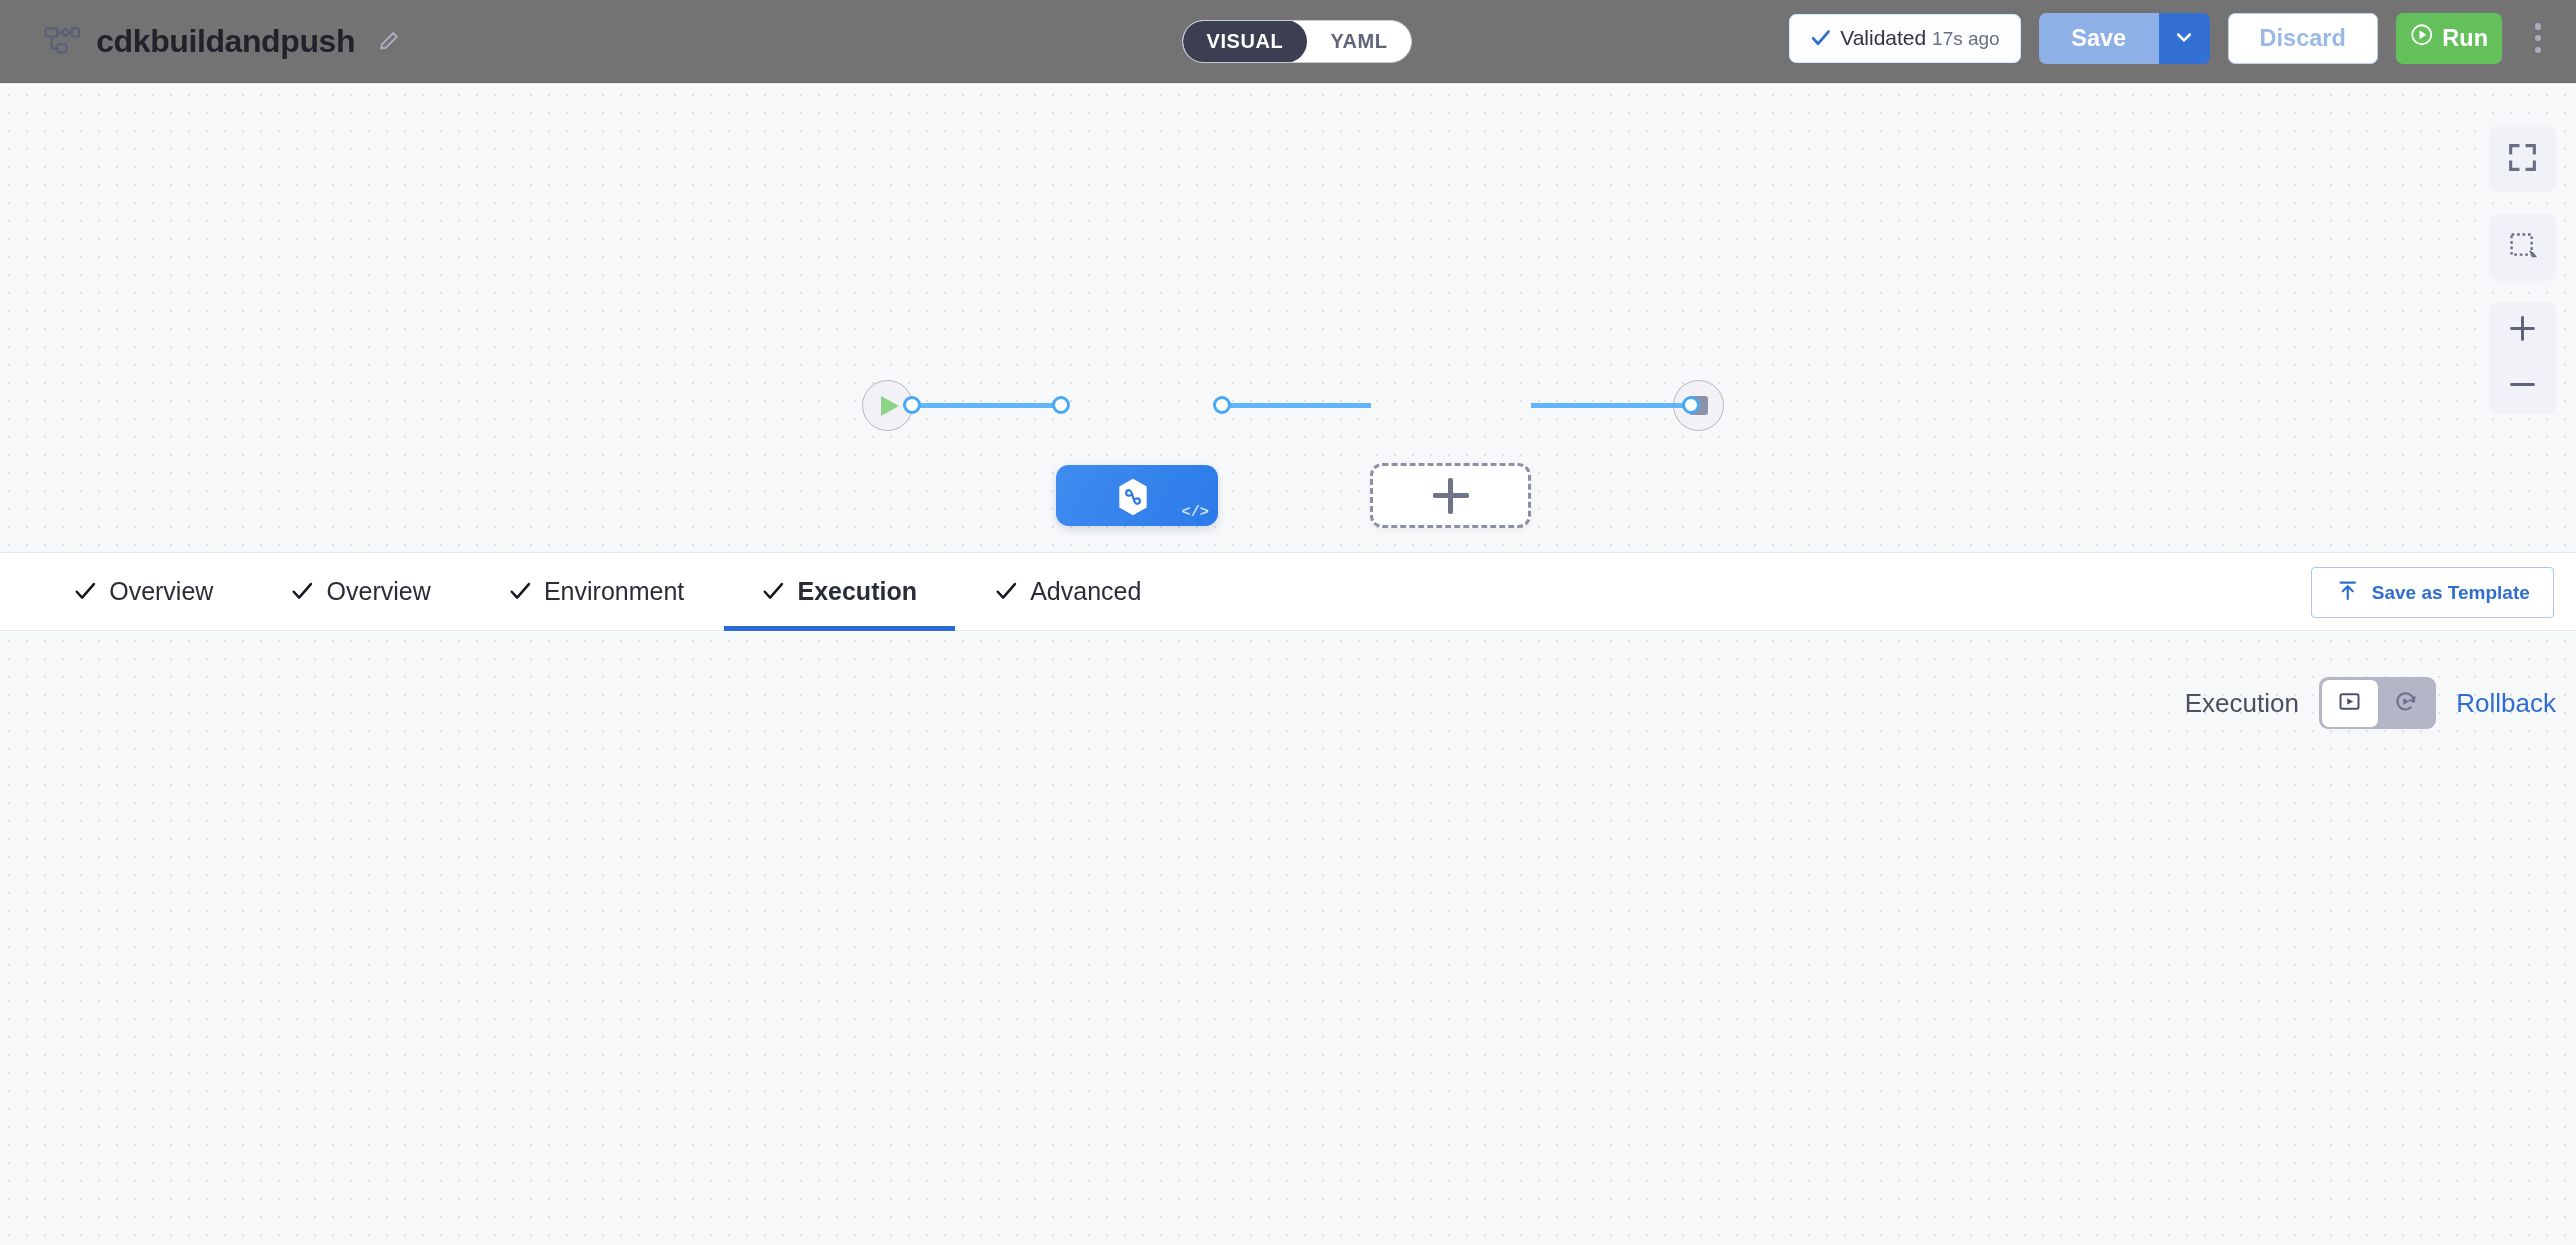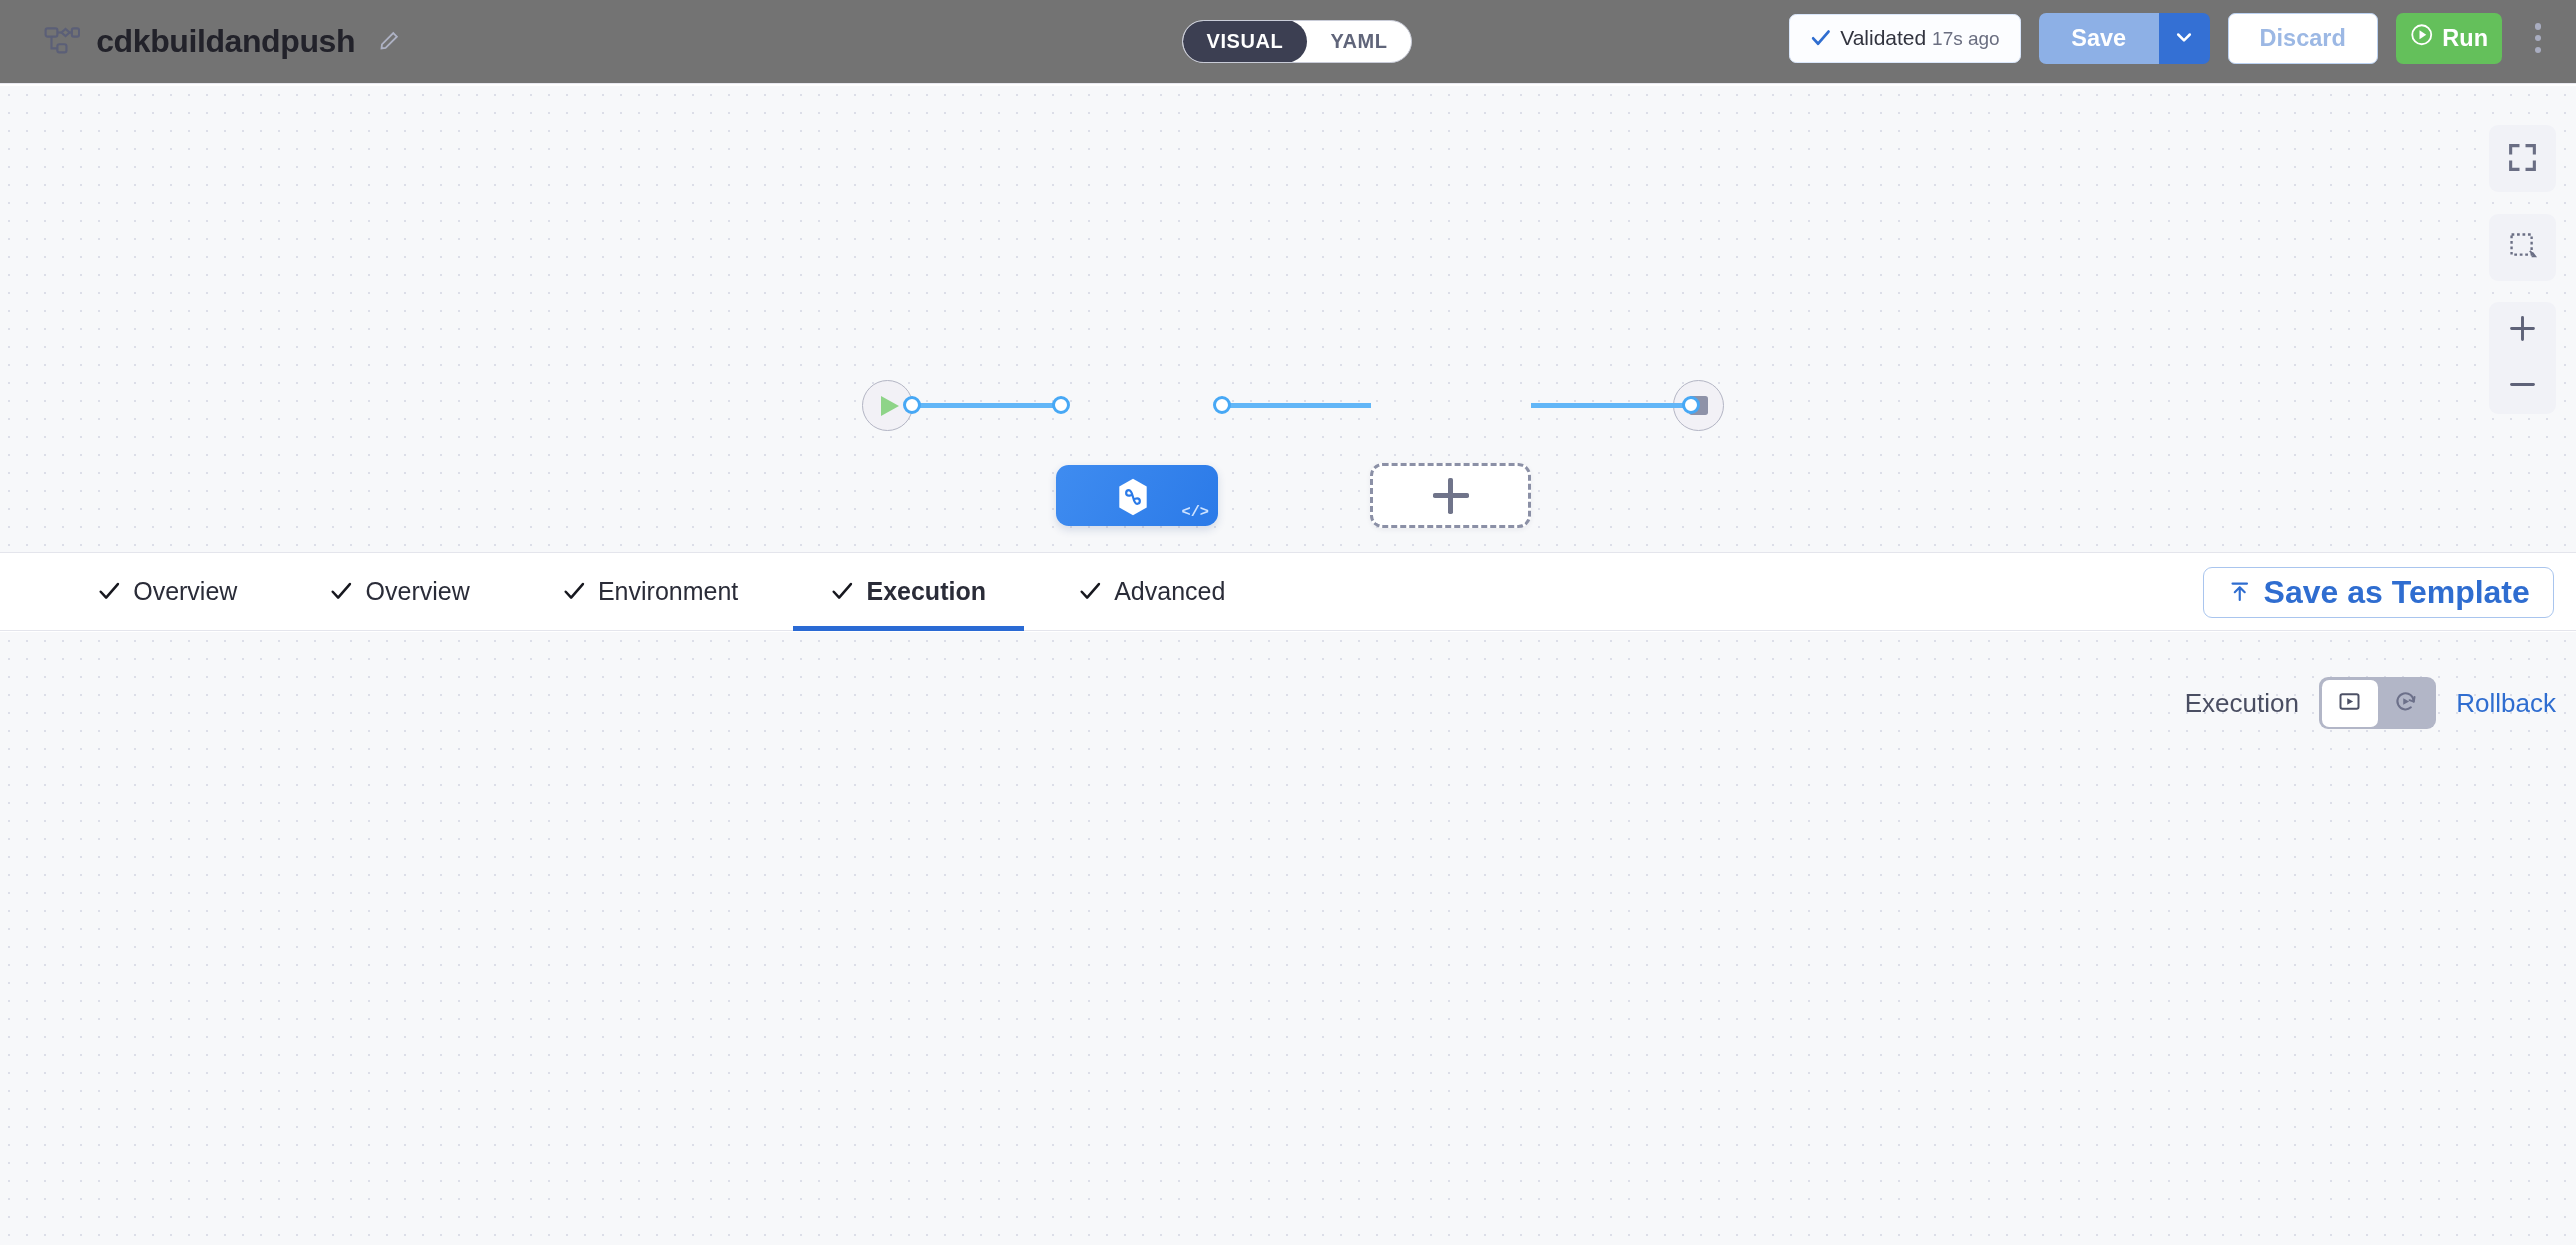--- a/index.html
+++ b/index.html
@@ -281,21 +281,21 @@
   .tabbar {
     position: absolute;
     top: 552px; left: 0;
     width: 2576px; height: 79px;
     background: #ffffff;
     border-top: 0.9px solid #e4e5ec;
     border-bottom: 0.9px solid #e4e5ec;
     display: flex; align-items: center;
     z-index: 25;
   }
-  .tabs { display: flex; align-items: center; padding-left: 60px; gap: 17px; }
+  .tabs { display: flex; align-items: center; padding-left: 36px; gap: 2px; }
   .tab {
     display: flex; align-items: center; gap: 12.6px;
     height: 78px;
     padding: 0 38px;
     cursor: pointer;
     position: relative;
   }
   .tab-check { width: 22.6px; height: 22.6px; display:block; }
   .tab-label { font-size: 25px; color: #2a2c38; }
   .tab.active .tab-label { font-weight: bold; }
@@ -303,24 +303,24 @@
     content: "";
     position: absolute;
     left: 0; right: 0; bottom: 0;
     height: 4.5px; background: #2a6ad4;
   }
   .save-template-btn {
     position: absolute;
     right: 21.7px; top: 14.4px;
     height: 51px;
     border: 0.9px solid #a9c5ee;
-    border-radius: 9px;
+    border-radius: 4px;
     background: #ffffff;
     color: #2f6dd0;
-    font-size: 32px;
+    font-size: 19px;
     font-weight: bold;
     display: flex; align-items: center; gap: 12.6px;
     padding: 0 23.5px;
     cursor: pointer;
     font-family: "Liberation Sans", sans-serif;
   }
 
   
   .exec-row {
     position: absolute;

